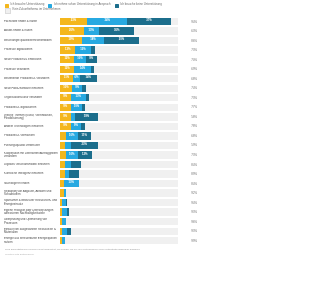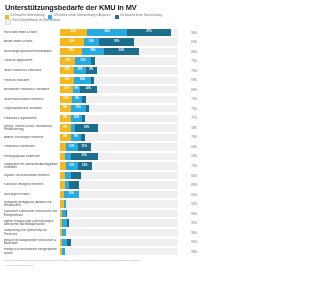--- a/index.html
+++ b/index.html
@@ -46,21 +46,20 @@
 
   .foot{margin:2.5px 0 0 1px;}
   .note{font-size:2.5px;line-height:3.2px;color:#9a9a9a;}
   .credit{font-size:2.5px;line-height:3.2px;color:#b4b4b4;margin-top:1.5px;}
 </style>
 </head>
 <body>
 
 <div class="wrap">
 
-  <div class="title">Unterstützungsbedarfe der KMU in MV</div>
 
   <div class="legend">
     <div class="lg">
       <span class="sw" style="background:#f4b71d"></span>
       <span class="lgt">Ich brauche Unterstützung</span>
     </div>
     <div class="lg">
       <span class="sw" style="background:#27a9e1"></span>
       <span class="lgt">Ich nehme schon Unterstützung in Anspruch</span>
     </div>

